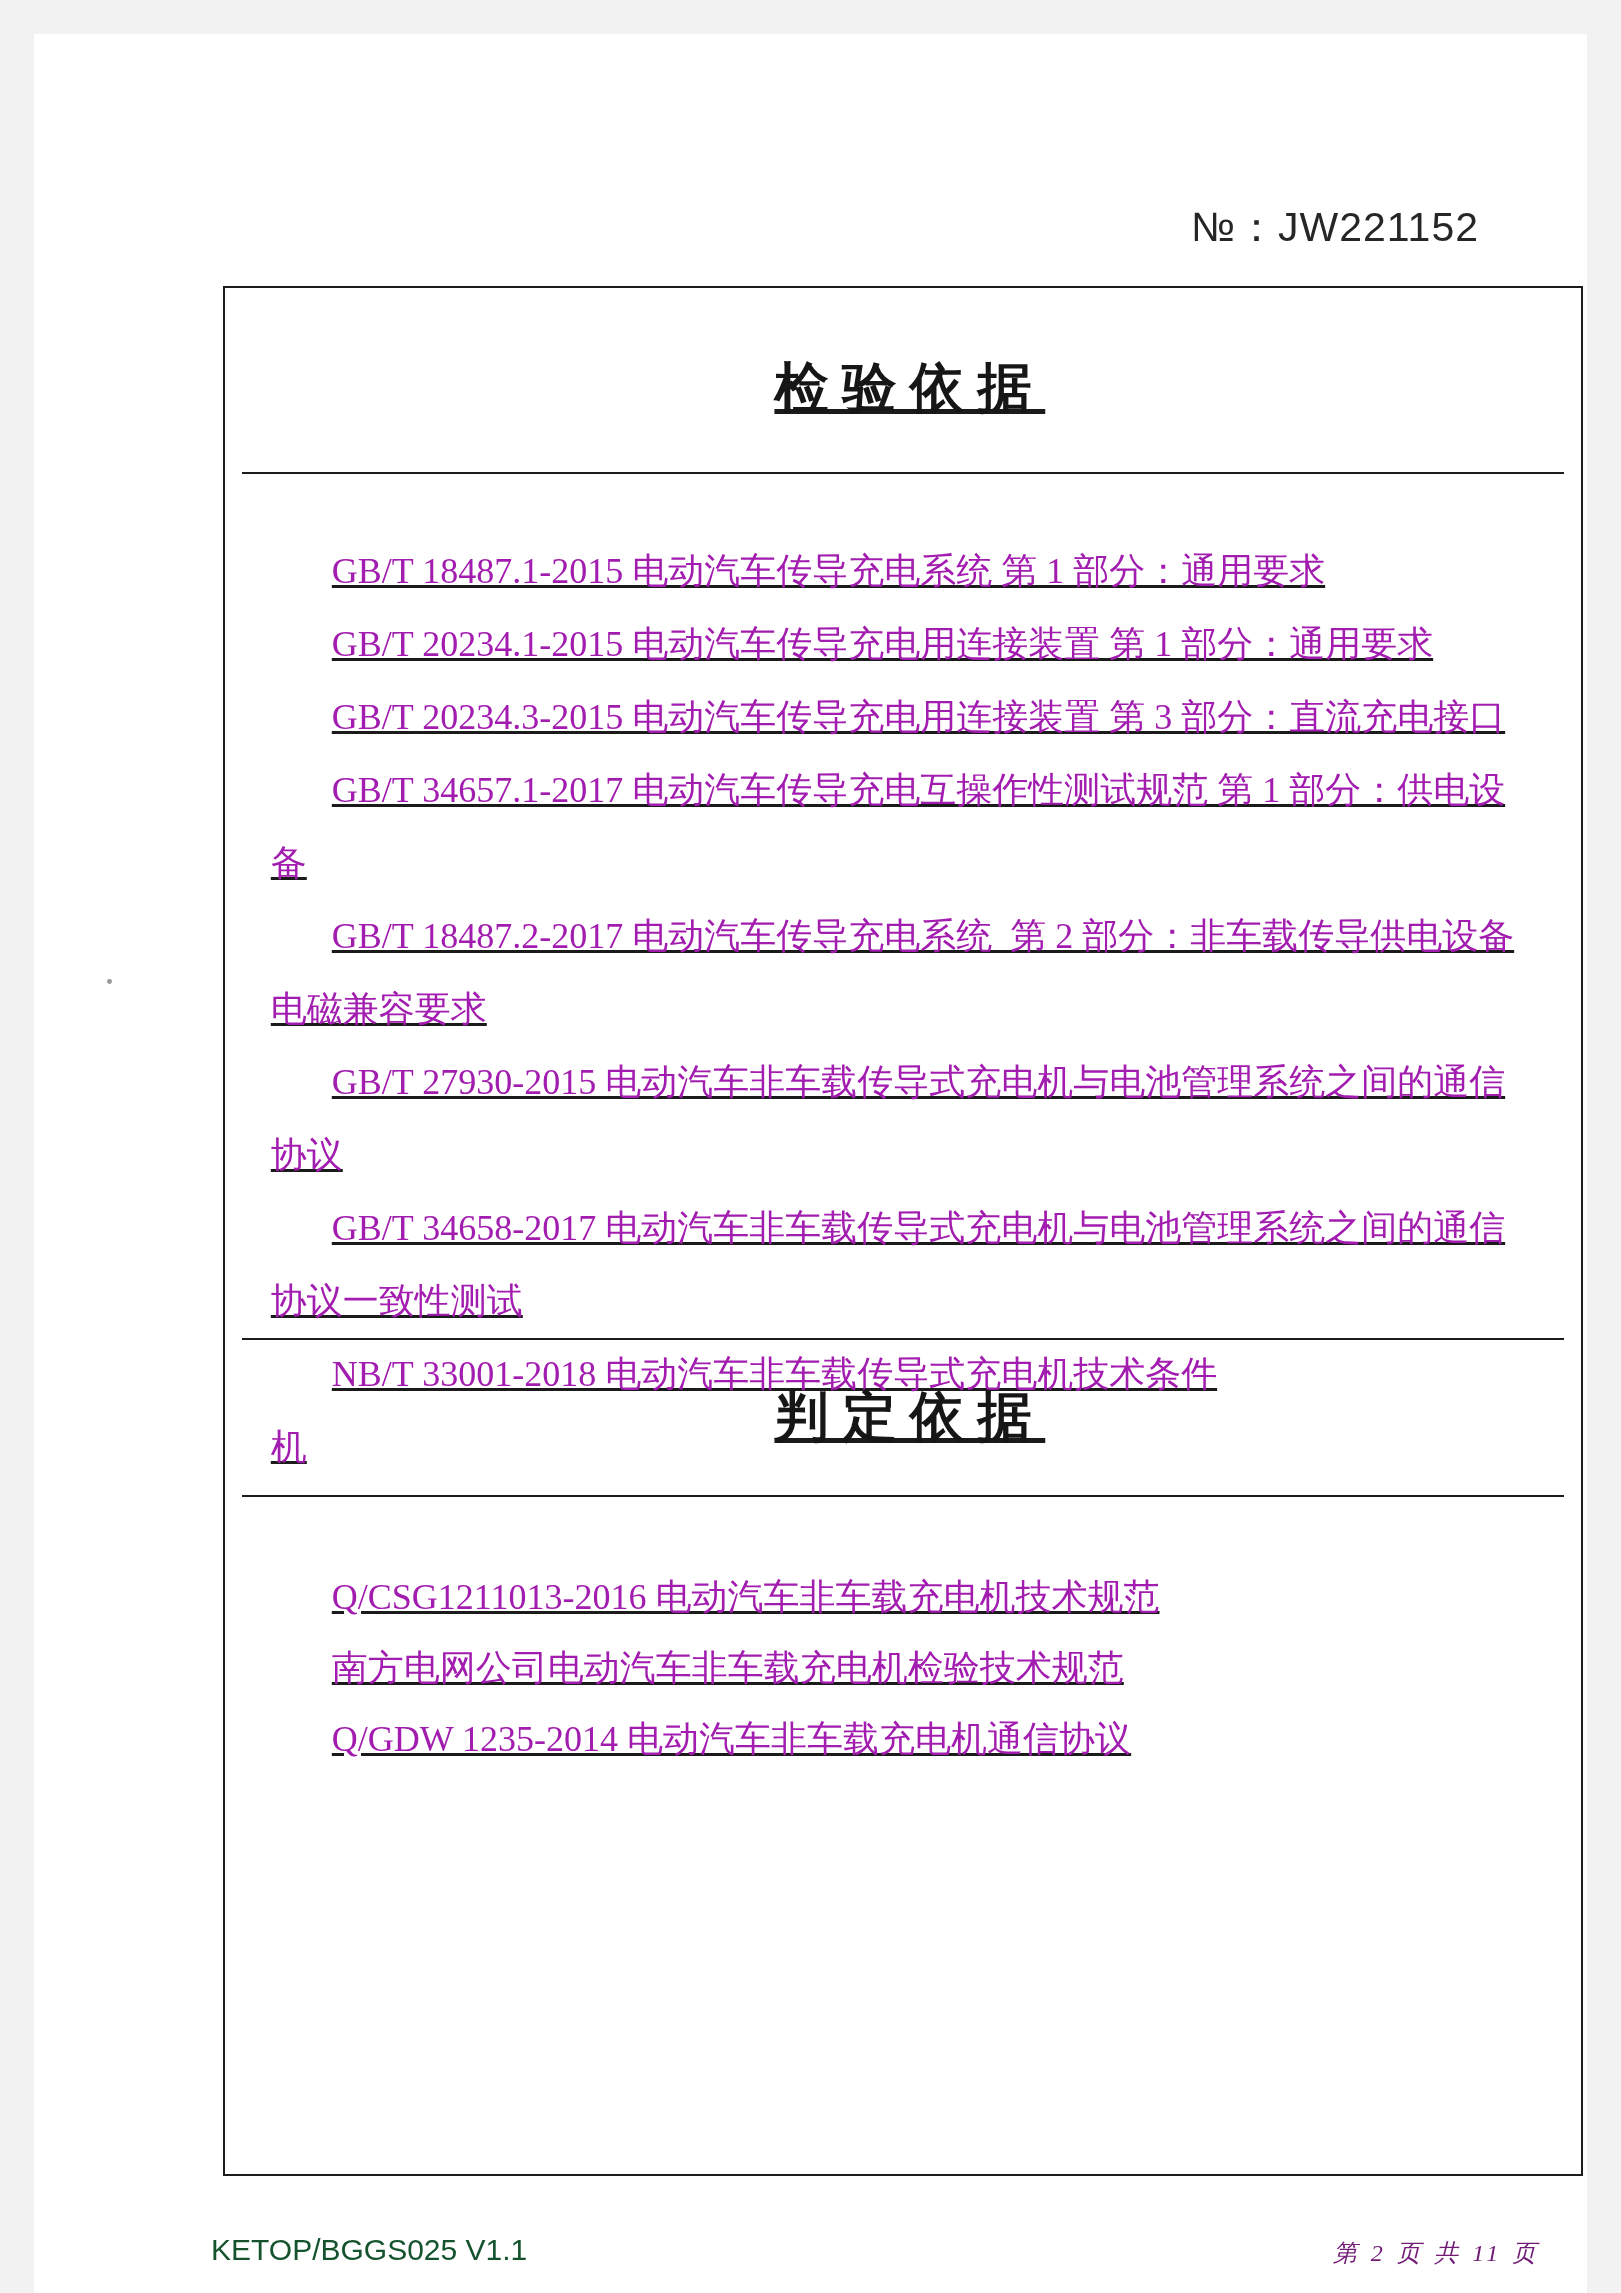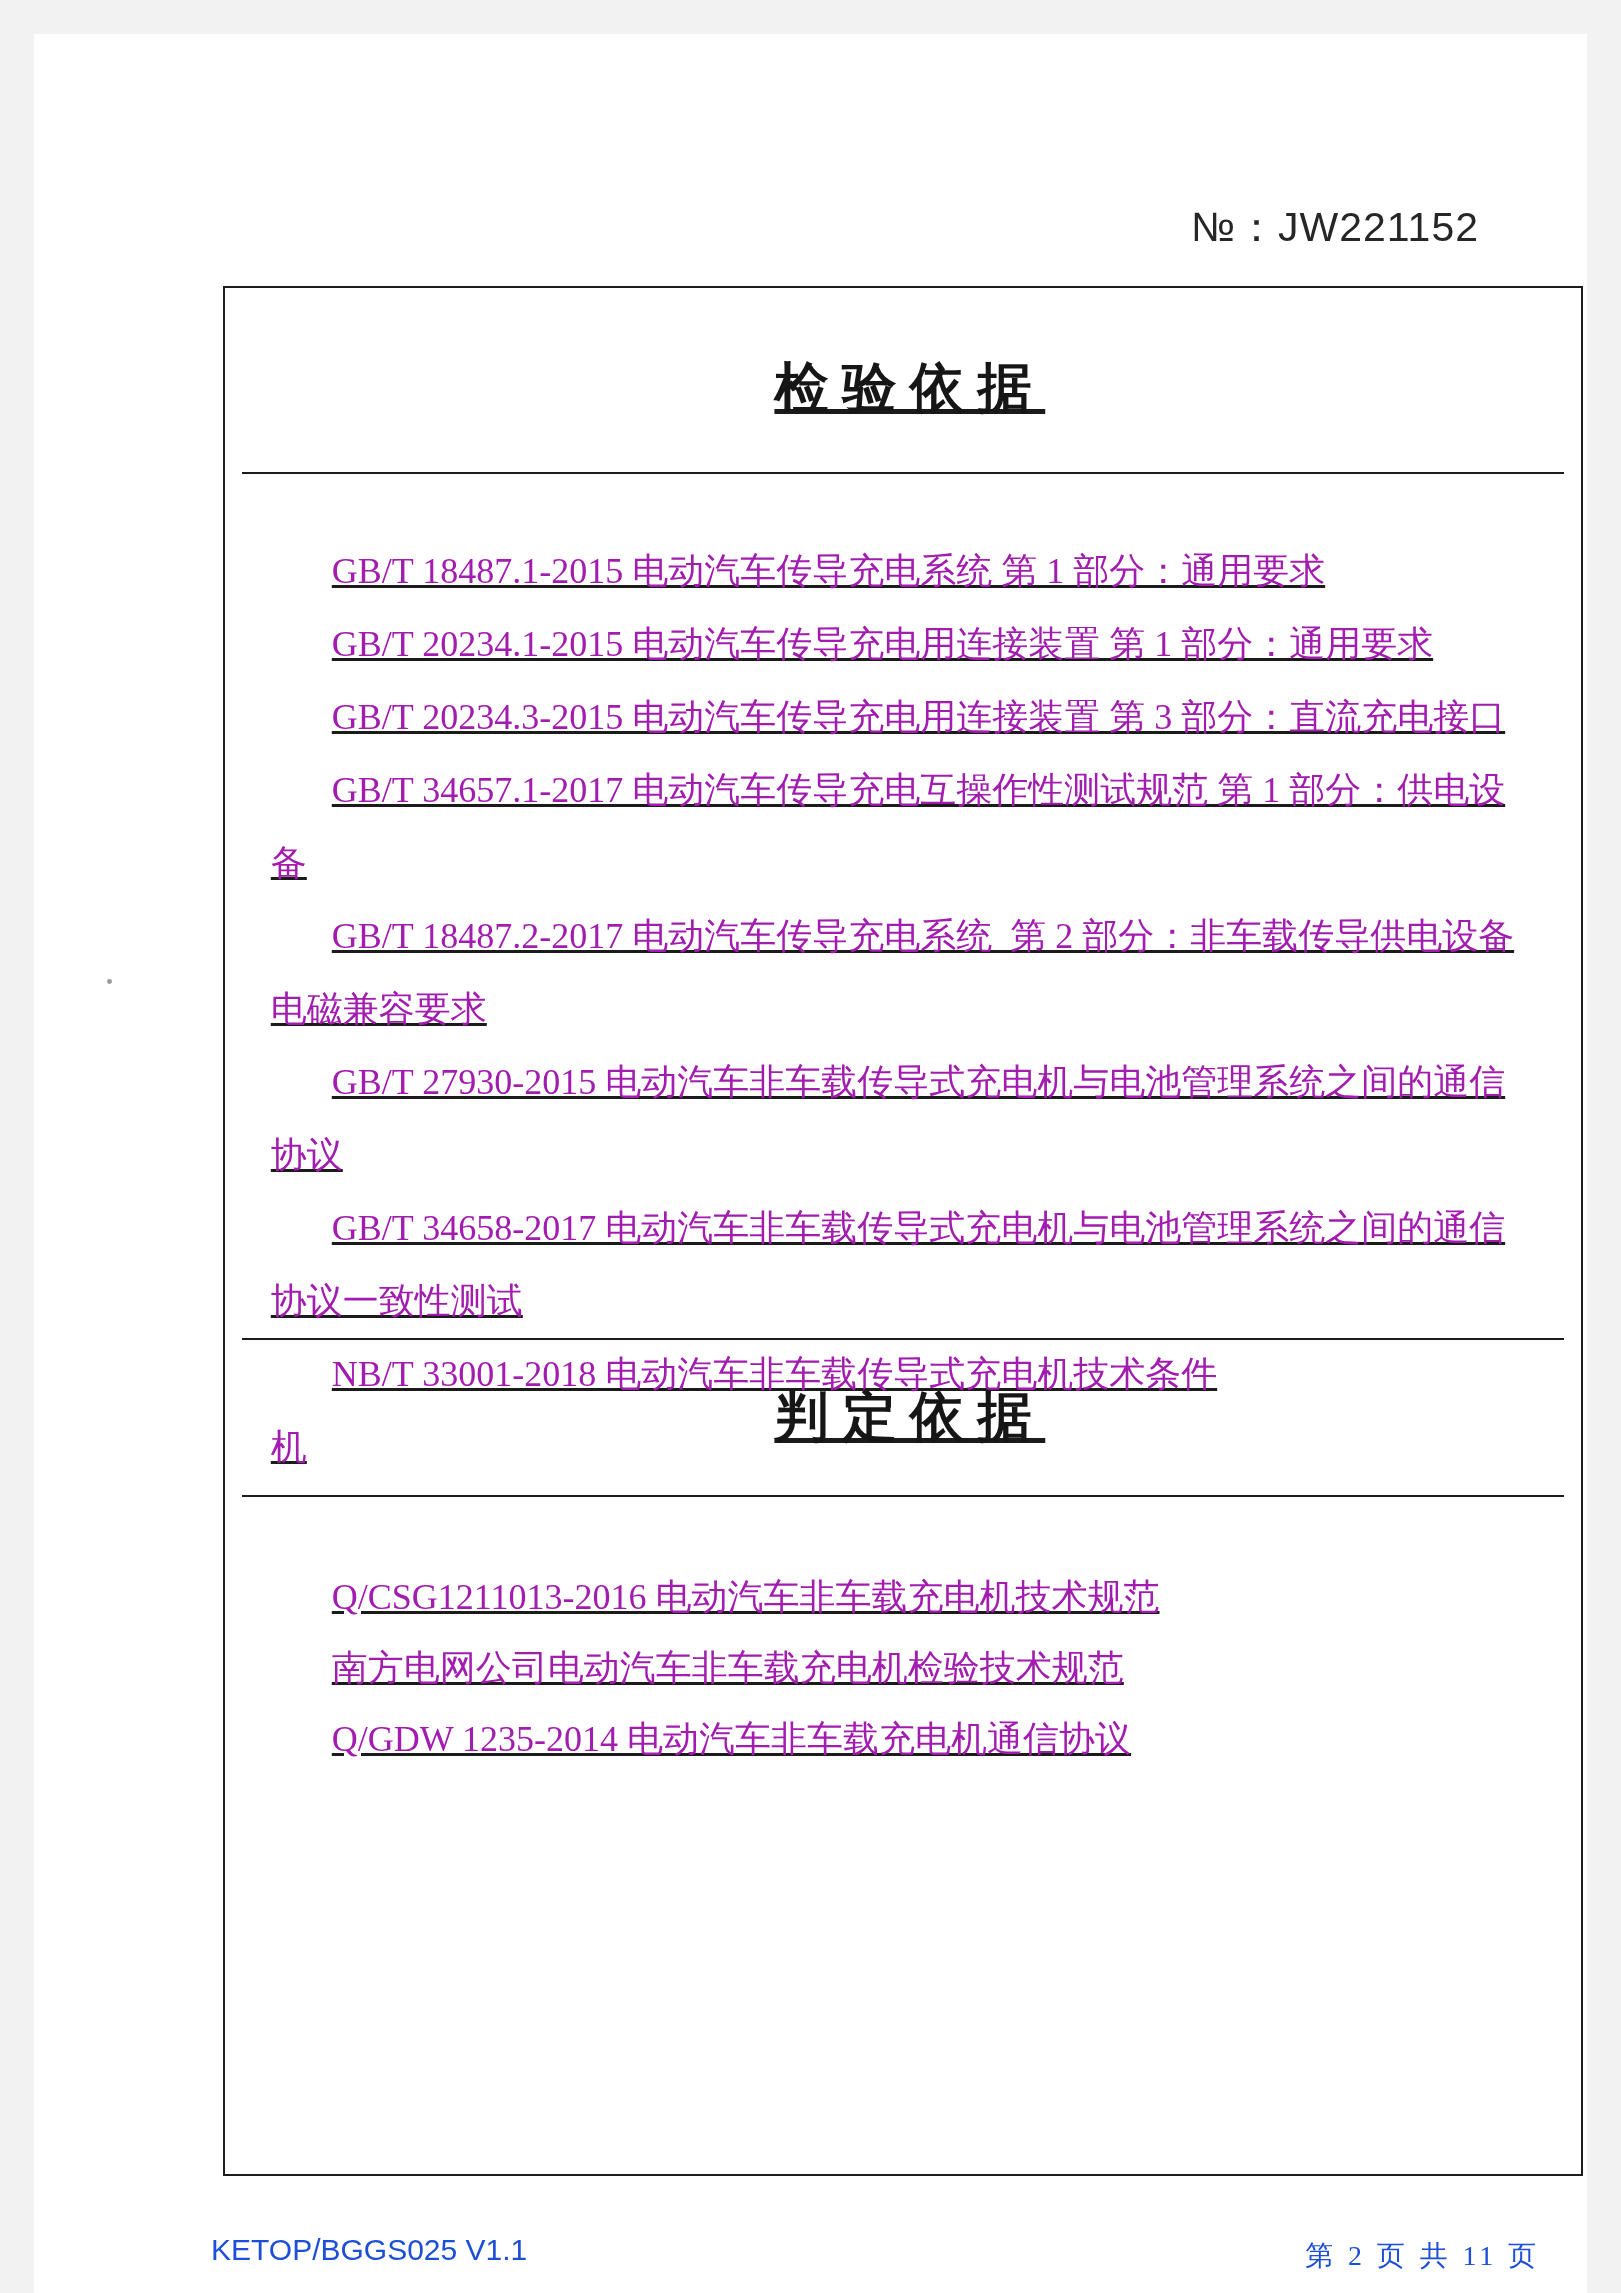--- a/index.html
+++ b/index.html
@@ -59,29 +59,30 @@
   .standards-list.first { height: 796px; }
   .standards-list.second { flex: 1; padding-top: 21.6px; line-height: 54px; }
   .line { white-space: pre; }
   .line.indent { text-indent: 61px; }
   .footer-left {
     position: absolute;
     left: 160px;
     top: 2182px;
     font-family: "Liberation Sans", "DejaVu Sans", sans-serif;
     font-size: 30px;
-    color: #1d4ed8;
+    color: #14532d;
   }
   .footer-right {
     position: absolute;
     right: 98px;
     top: 2186px;
-    font-size: 28px;
+    font-size: 24px;
     letter-spacing: 3.9px;
-    color: #1d4ed8;
+    color: #701a75;
+    font-style: italic;
   }
   .scan-artifact-dot {
     position: absolute;
     left: 56px;
     top: 928px;
     width: 4.9px;
     height: 4.9px;
     border-radius: 50%;
     background: #9a9a9a;
   }

